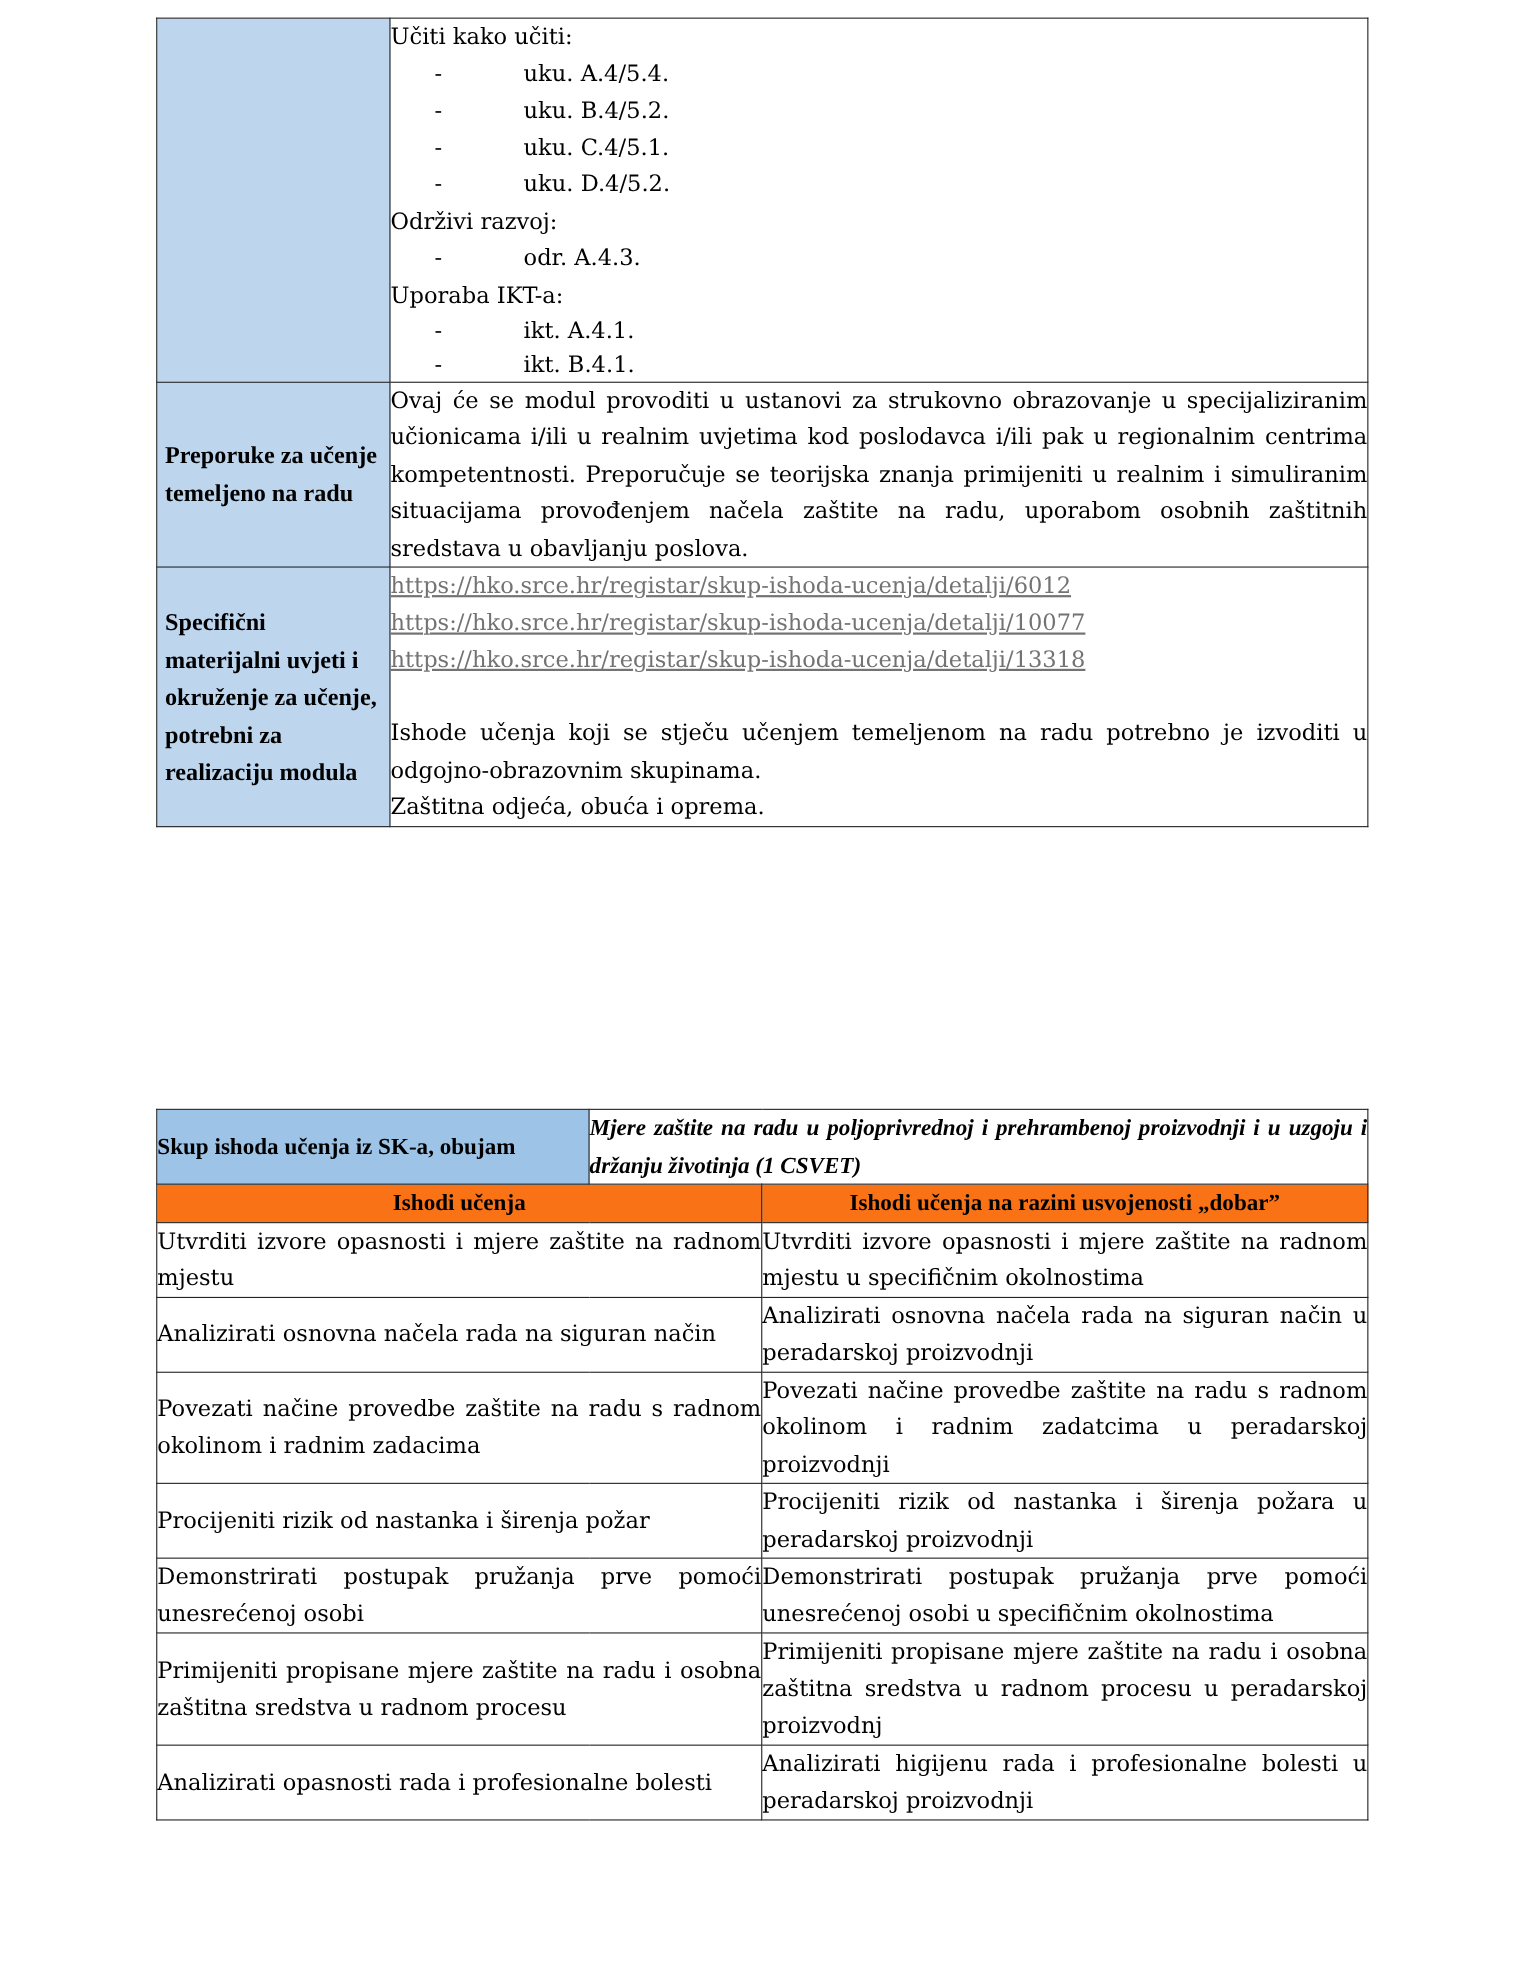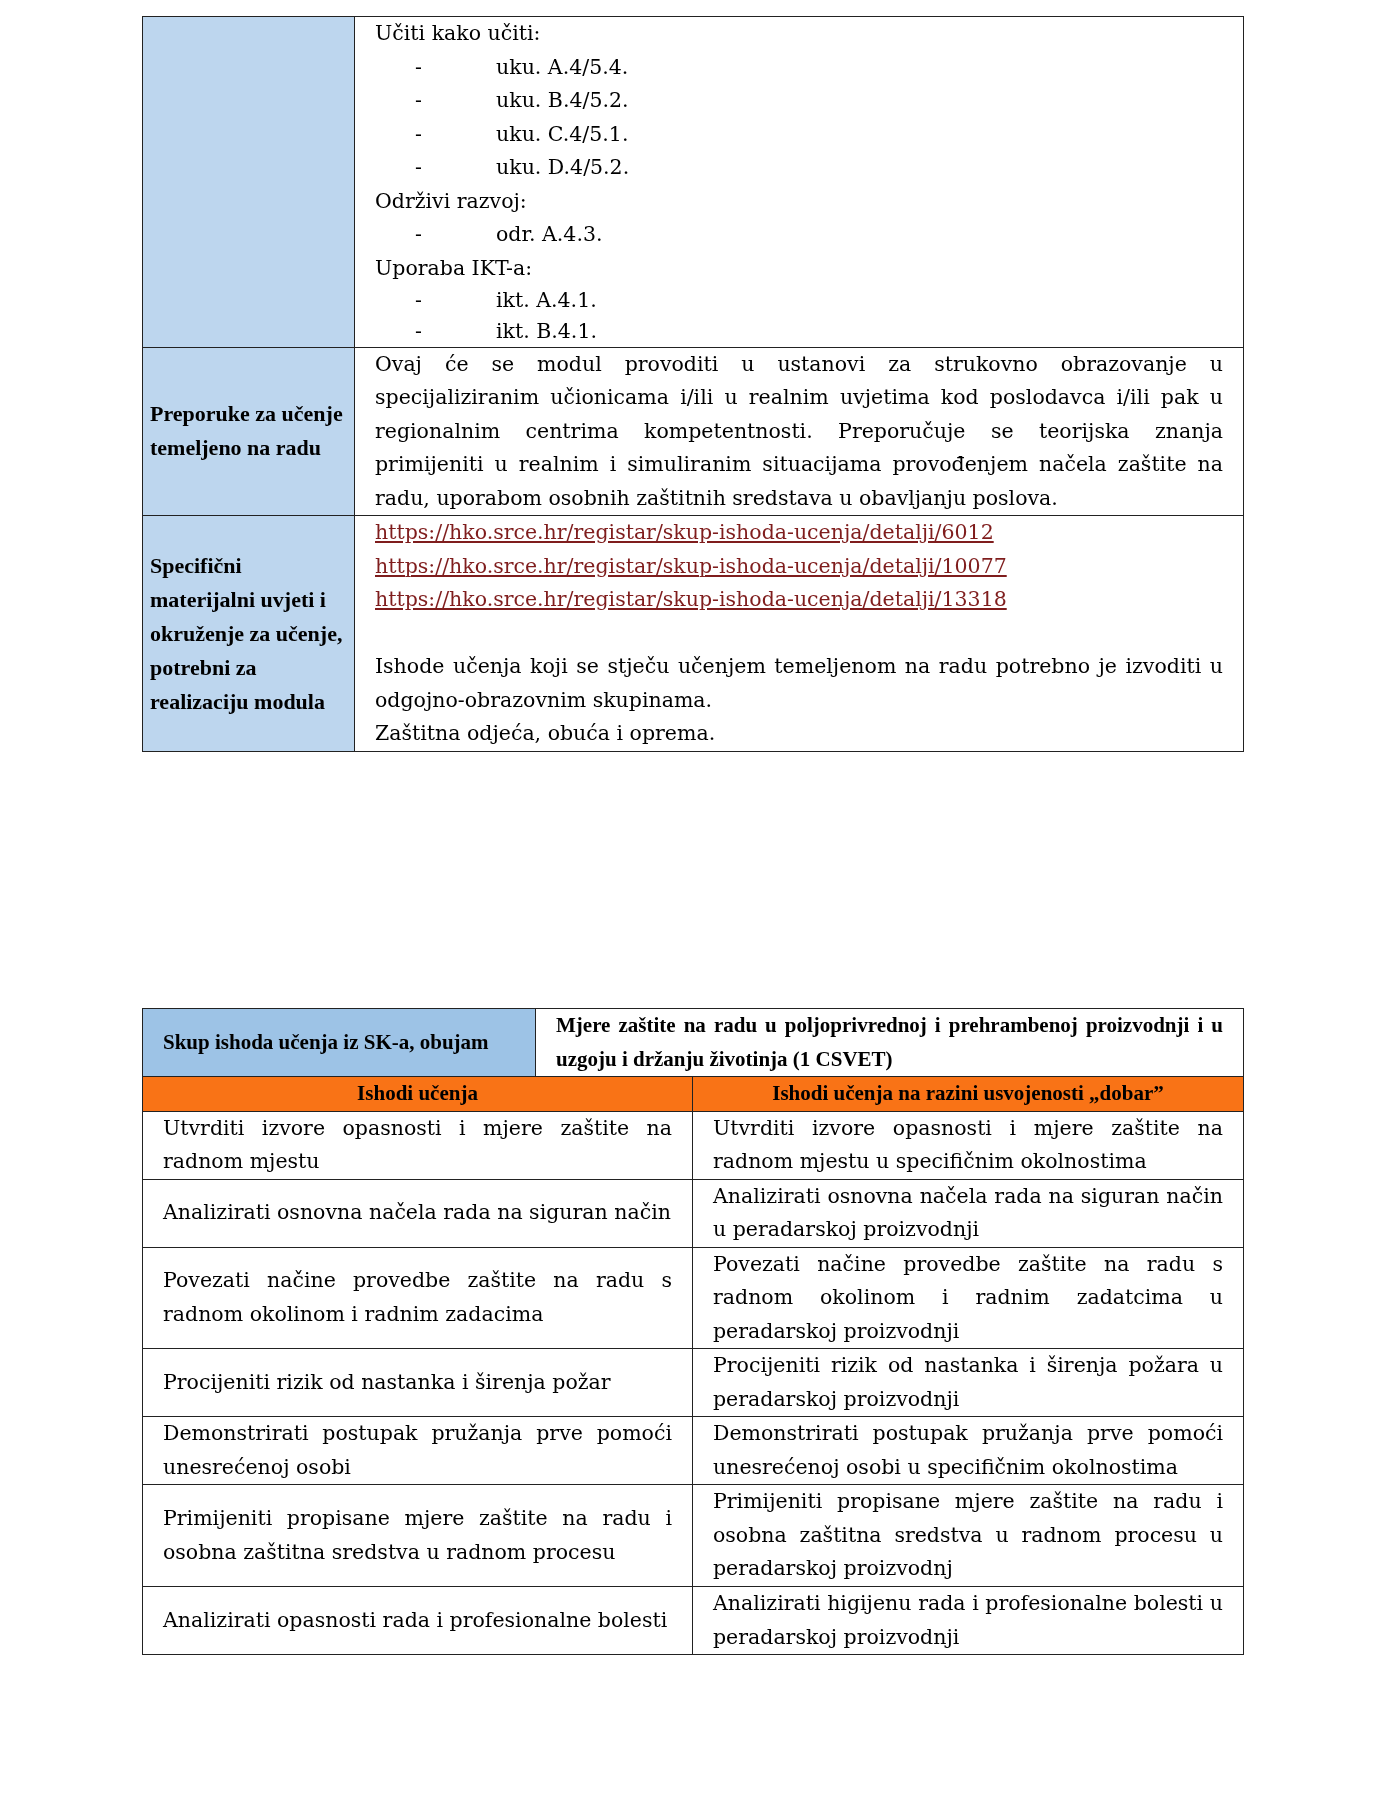--- a/index.html
+++ b/index.html
@@ -1,32 +1,32 @@
 <!DOCTYPE html>
 <html><head>
 <meta charset="utf-8">
 <style>
   html, body { margin: 0; padding: 0; background: #ffffff; }
   body { width: 1386px; height: 1797px; position: relative; font-family: "DejaVu Serif", "Liberation Serif", serif; color: #000; }
   .page { position: absolute; left: 0; top: 0; width: 1386px; height: 1797px; }
   table { border-collapse: collapse; table-layout: fixed; position: absolute; left: 142px; }
-  td { border: 1.5px solid #222; vertical-align: middle; font-size: 20.5px; line-height: 33.5px; padding: 0 20px; }
+  td { border: 1.5px solid #222; vertical-align: middle; font-size: 20.5px; line-height: 33.5px; padding: 0 0; }
   .t1 { top: 16px; width: 1101px; }
   .t1 col.c1 { width: 212px; }
   .t1 col.c2 { width: 889px; }
   .lbl { background: #bdd6ee; font-weight: bold; font-family: "Liberation Serif", "DejaVu Serif", serif; font-size: 22px; line-height: 34px; padding: 0 7px; }
   .content { font-size: 20.5px; }
   .just { text-align: justify; text-align-last: left; }
   .bullet { padding-left: 40px; position: relative; }
   .bullet .dash { position: absolute; left: 40px; }
   .bullet .txt { margin-left: 81px; display: inline-block; }
-  a.link { color: #7f1d1d; text-decoration: underline; }
+  a.link { color: #737373; text-decoration: underline; }
   .t2 { top: 1008px; width: 1101px; }
   .hdr-left { background: #9dc3e6; font-weight: bold; font-size: 21px; font-family: "Liberation Serif", "DejaVu Serif", serif; }
-  .hdr-right { background: #fff; font-weight: bold; font-size: 21px; font-family: "Liberation Serif", "DejaVu Serif", serif; text-align: justify; text-align-last: left; }
+  .hdr-right { background: #fff; font-weight: bold; font-size: 21px; font-family: "Liberation Serif", "DejaVu Serif", serif; text-align: justify; text-align-last: left; font-style: italic; }
   .colhdr { background: #f97316; font-weight: bold; text-align: center; font-size: 21px; font-family: "Liberation Serif", "DejaVu Serif", serif; }
   .cell { font-size: 20.5px; text-align: justify; text-align-last: left; }
 </style>
 </head>
 <body>
 
 <div class="page">
 
   <table class="t1">
     <colgroup>

